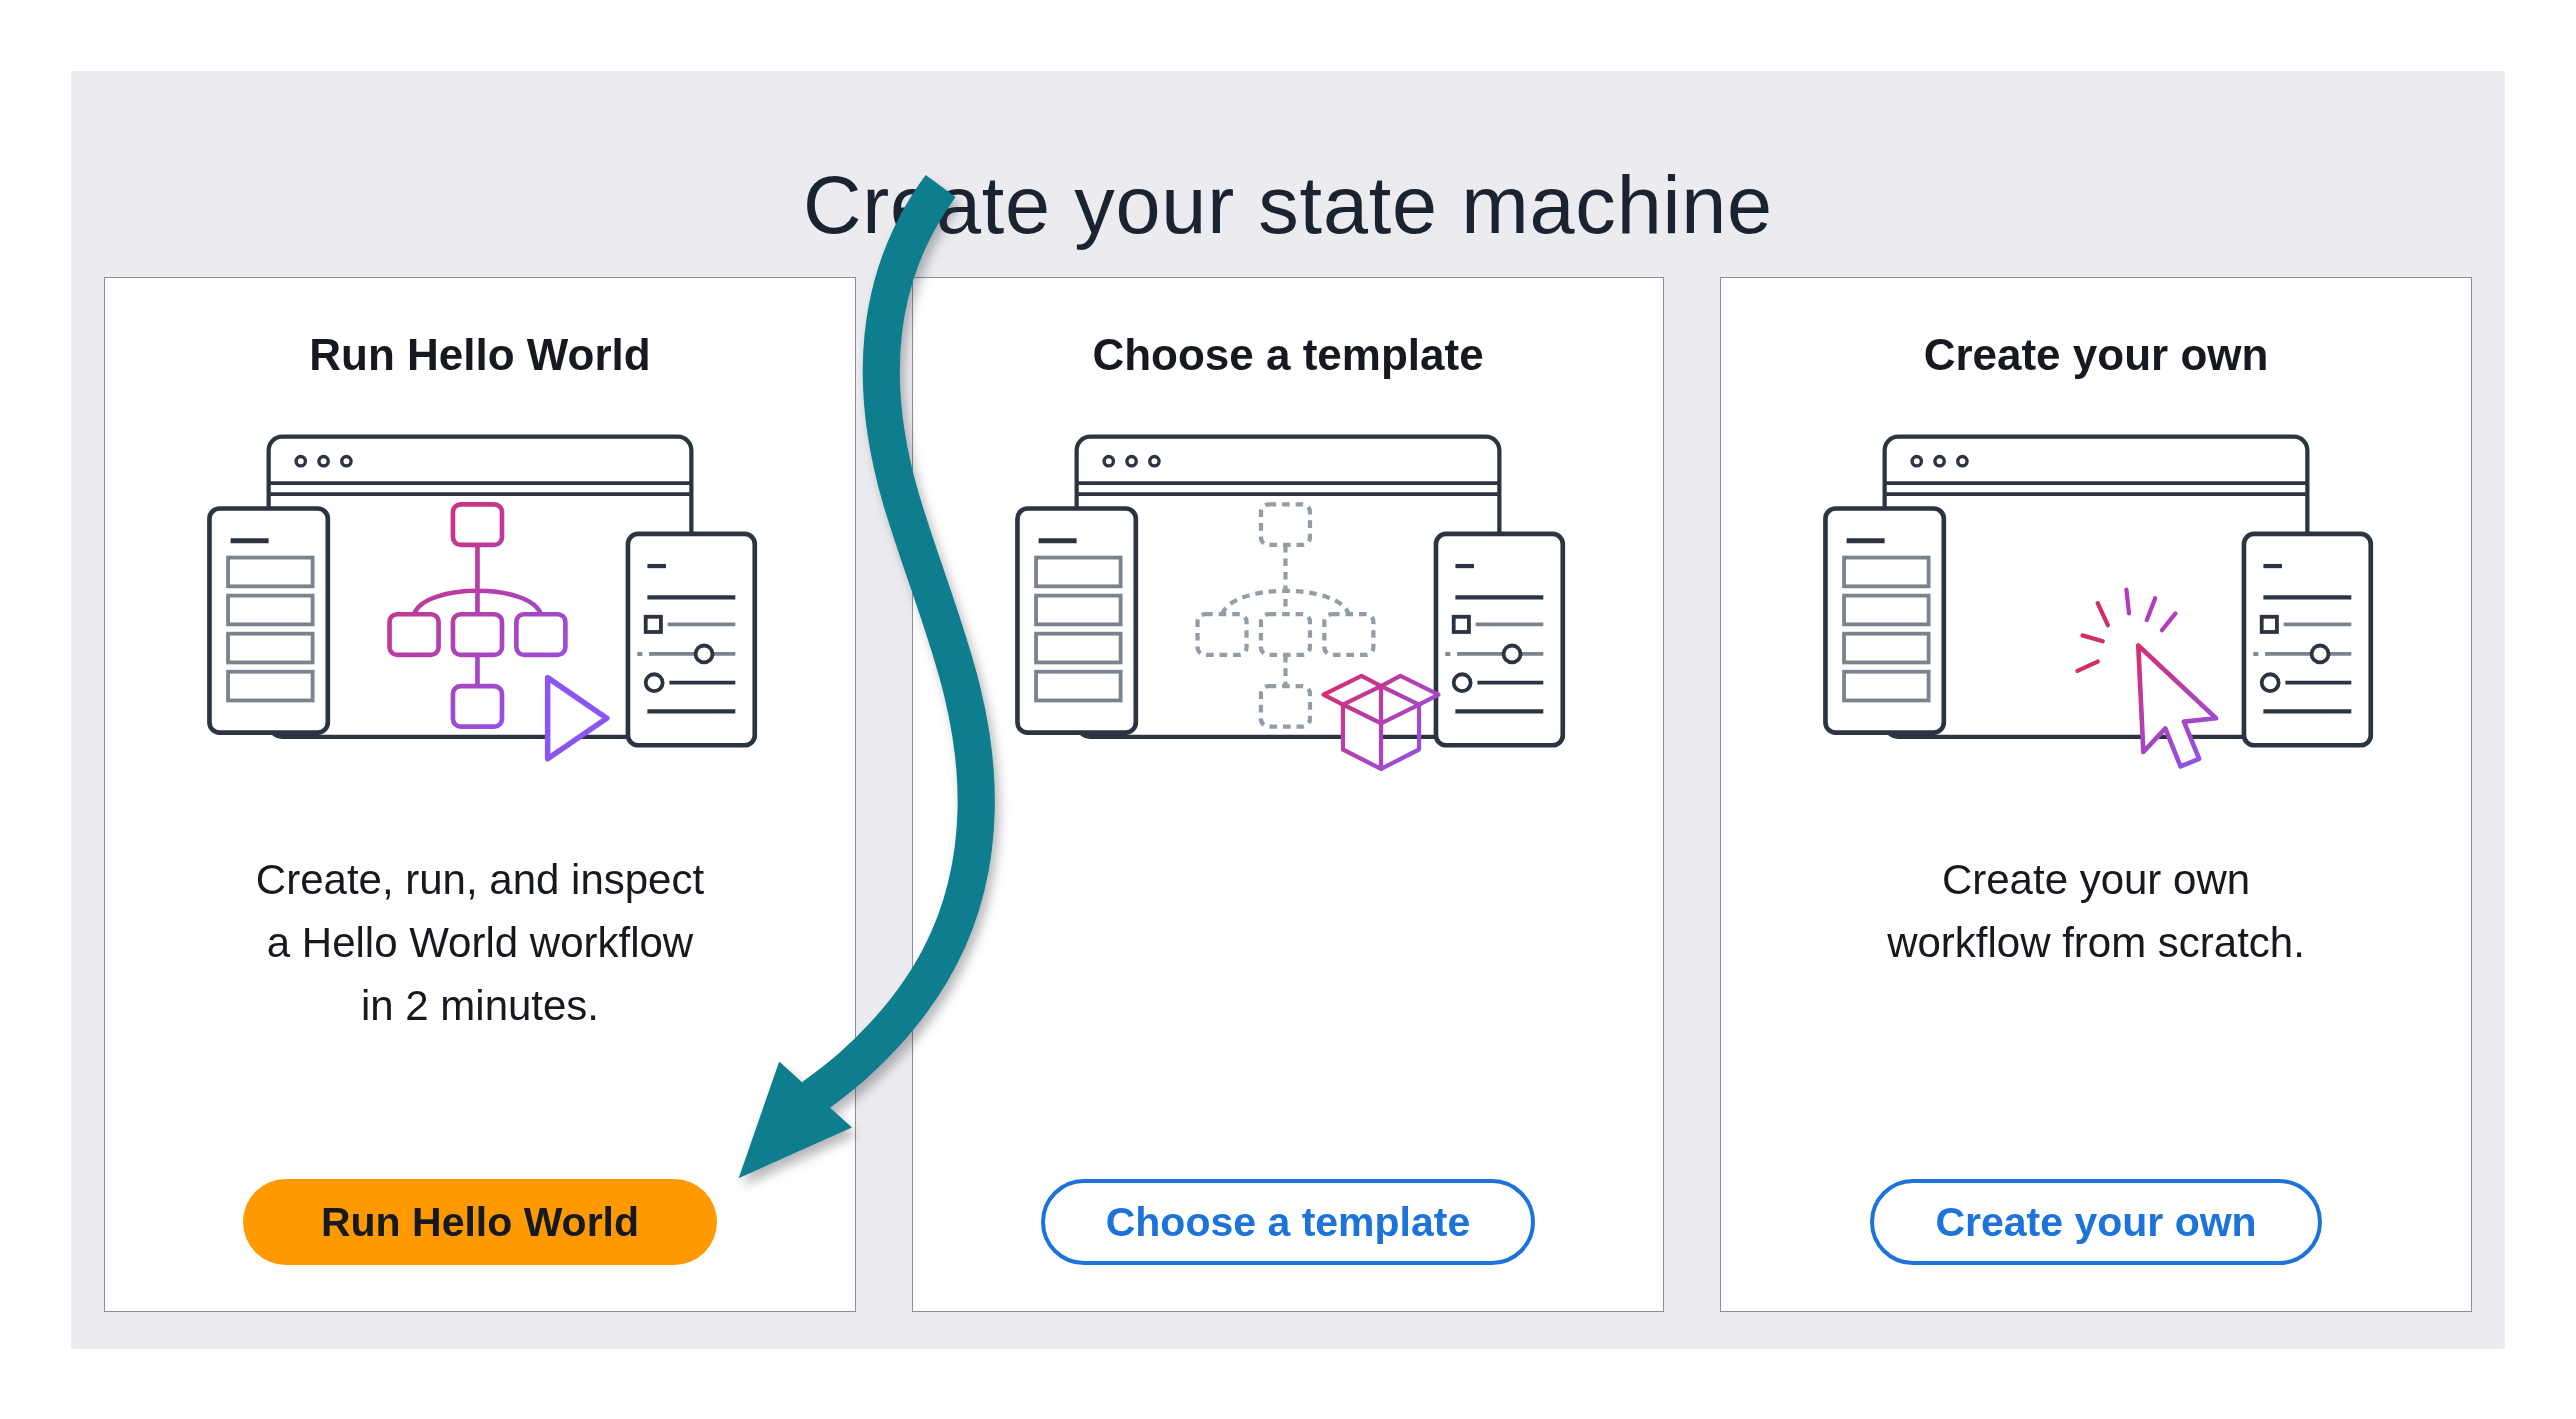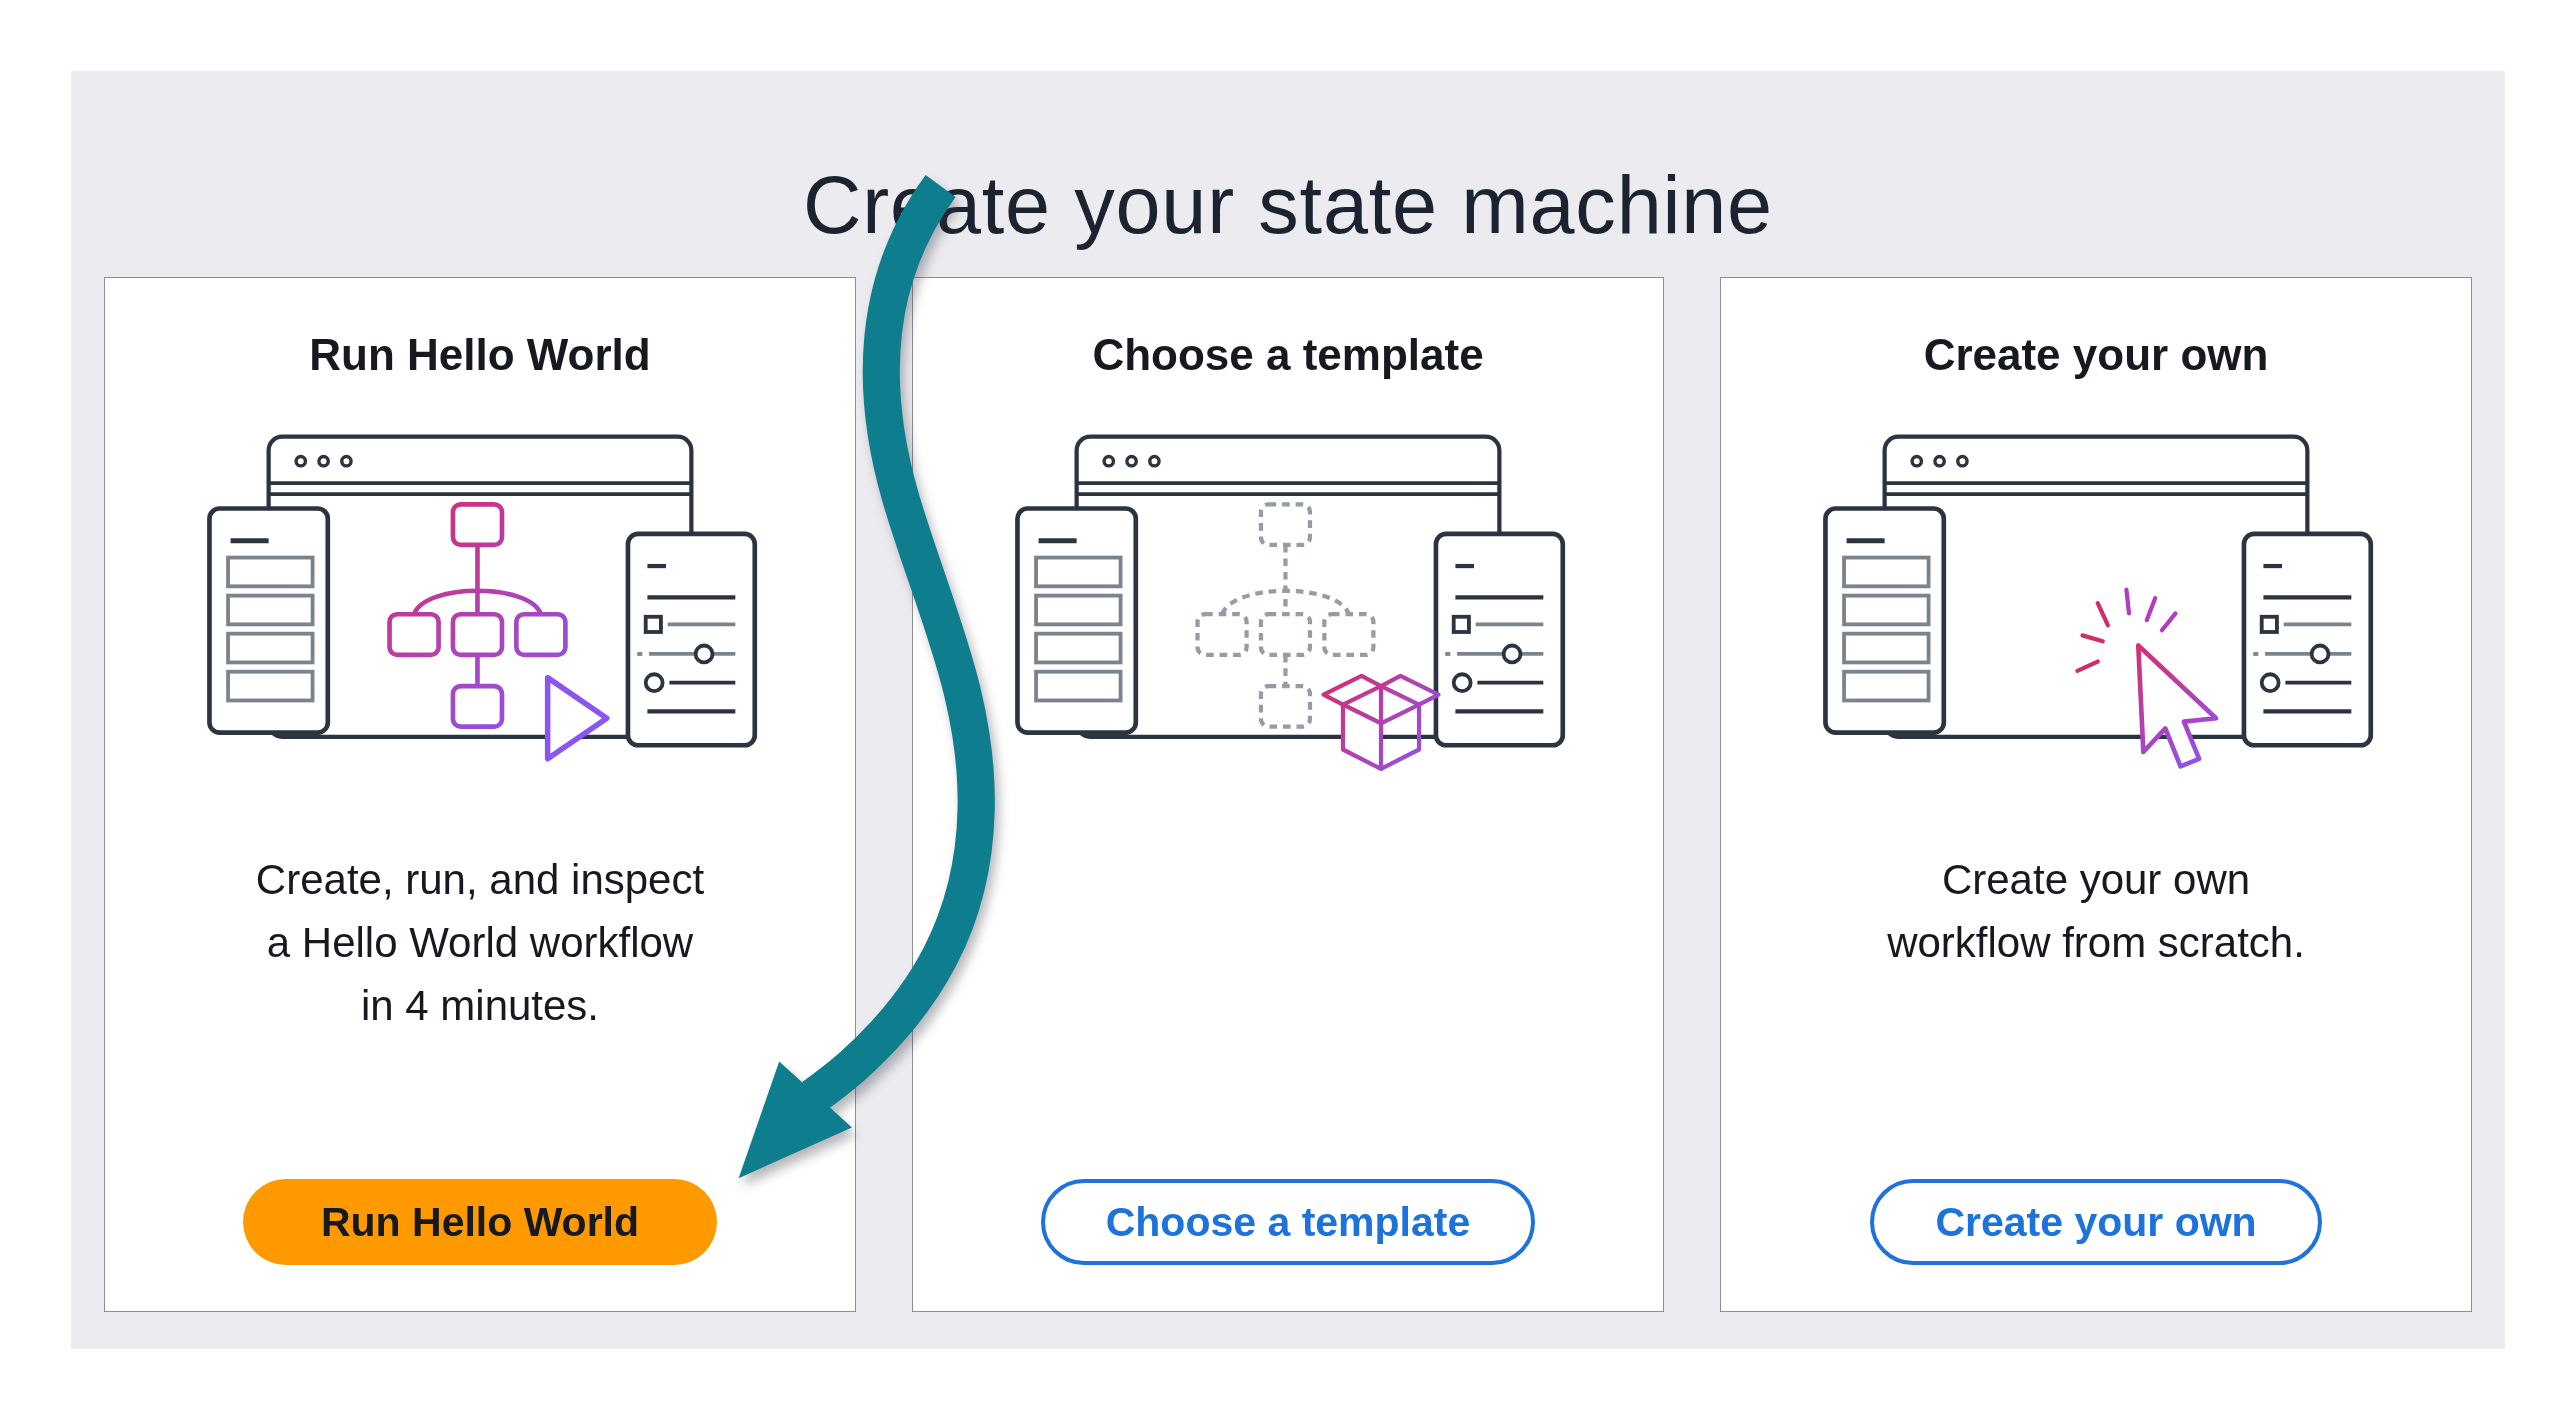--- a/index.html
+++ b/index.html
@@ -117,21 +117,21 @@
           <rect x="318" y="95" width="58" height="48" rx="9" fill="#fff"></rect>
           <rect x="243" y="225" width="58" height="48" rx="9" fill="#fff"></rect>
           <rect x="318" y="225" width="58" height="48" rx="9" fill="#fff"></rect>
           <rect x="393" y="225" width="58" height="48" rx="9" fill="#fff"></rect>
           <rect x="318" y="310" width="58" height="48" rx="9" fill="#fff"></rect>
         </g>
         <path d="M 430 300 L 500 348 L 430 396 Z" fill="#fff" stroke="#8a55f0" stroke-width="6.5" stroke-linejoin="round"></path>
       </svg>
       <div class="card-desc">Create, run, and inspect
 a Hello World workflow
-in 4 minutes.</div>
+in 2 minutes.</div>
       <button class="card-btn btn-primary">Run Hello World</button>
     </div>
 
     <div class="card">
       <div class="card-title">Choose a template</div>
       <svg class="card-art" viewBox="0 0 700 440">
         <defs>
           <linearGradient id="g2" gradientUnits="userSpaceOnUse" x1="392" y1="298" x2="528" y2="408">
             <stop offset="0" style="stop-color:var(--grad-pink)"></stop>
             <stop offset="1" style="stop-color:var(--grad-purple)"></stop>

